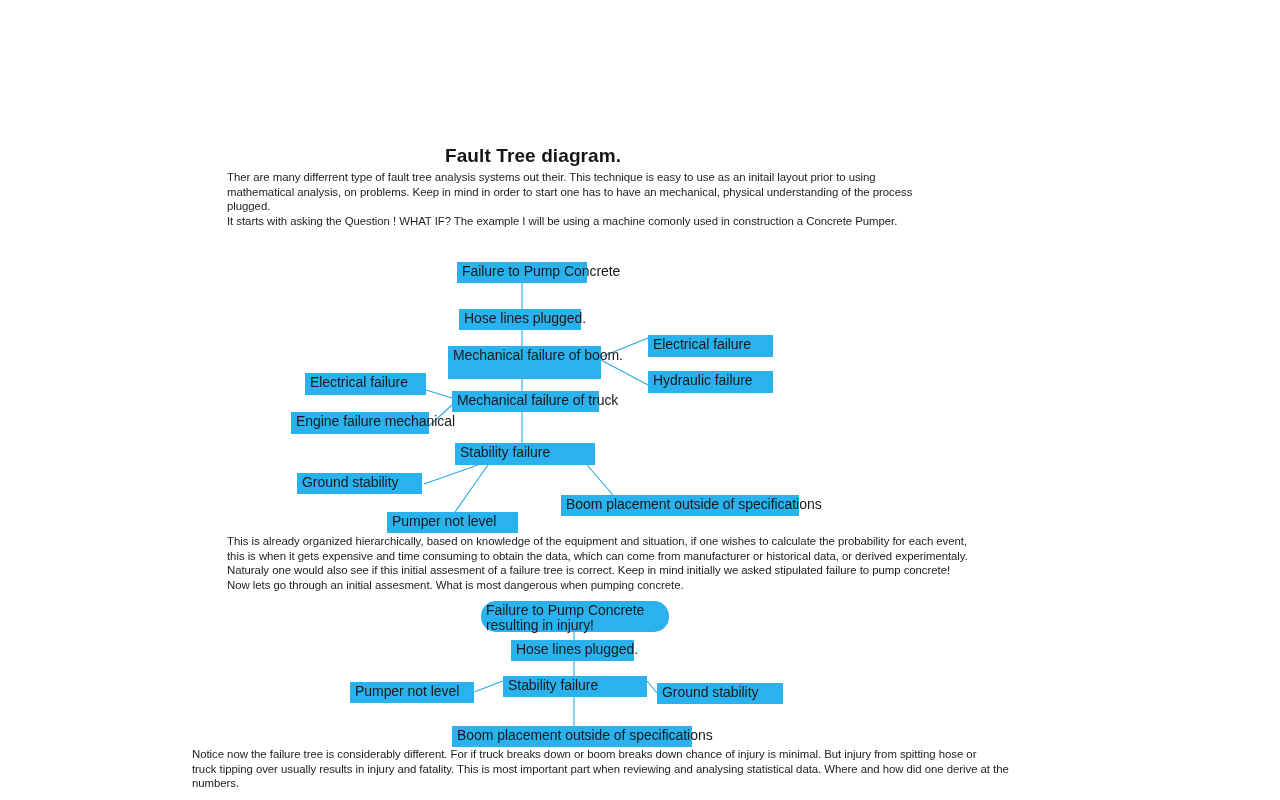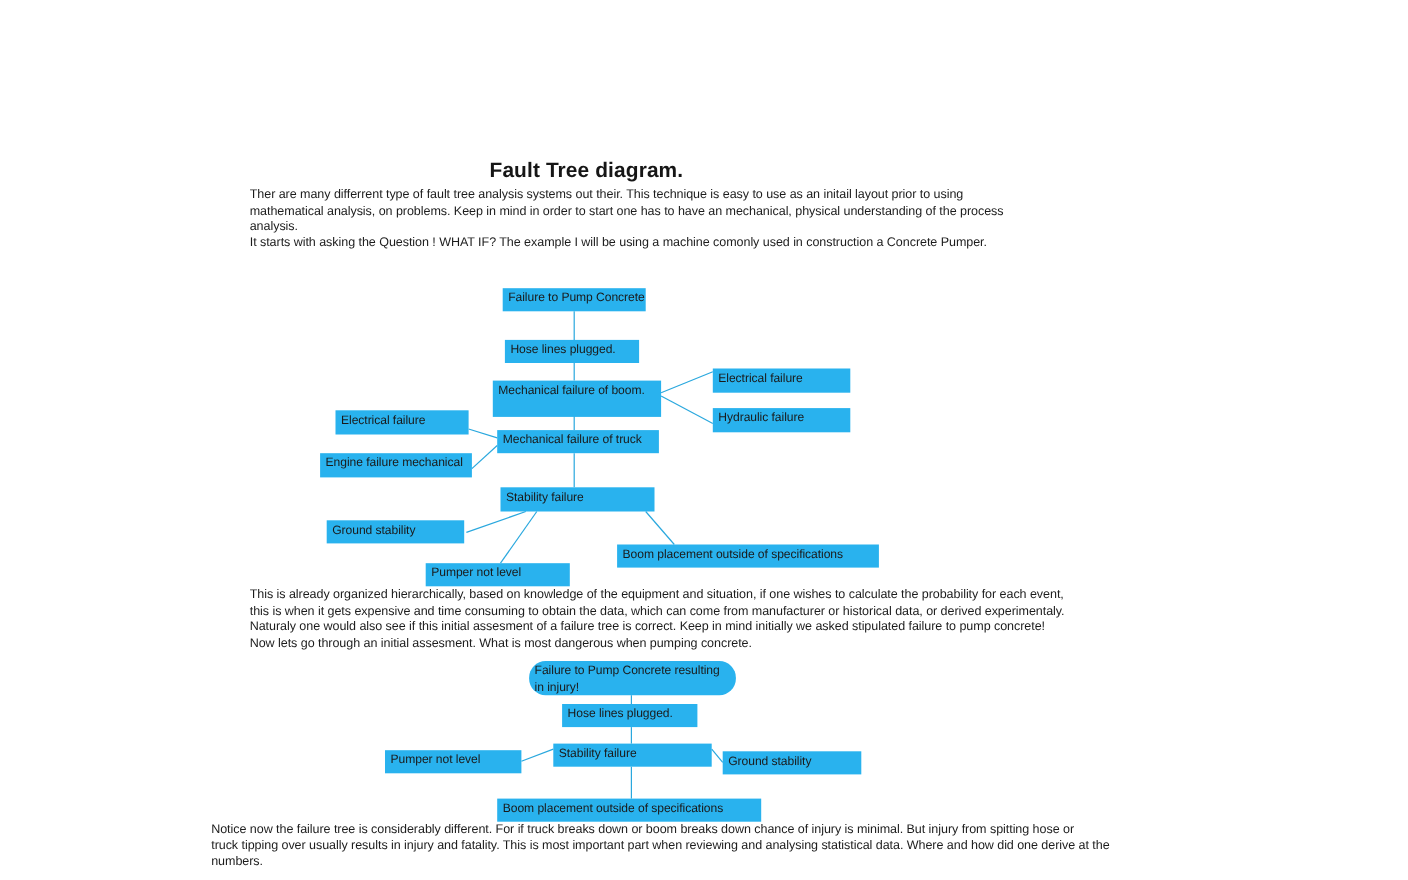--- a/index.html
+++ b/index.html
@@ -61,40 +61,40 @@
   .connectors line {
     stroke: #2aa8de;
     stroke-width: 1.1;
   }
 
   
   .node {
     position: absolute;
     background: #29b2ee;
     color: #1a1a1a;
-    font-size: 11px;
+    font-size: 14px;
     line-height: 15px;
     letter-spacing: -0.05px;
     padding: 2px 5px 3px 5px;
     box-sizing: border-box;
     white-space: nowrap;
   }
   .node.wrap { white-space: normal; border-radius: 15px; }
 </style>
 </head>
 <body>
 
 <div id="page">
 
   <div class="doc-title">Fault Tree diagram.</div>
 
   <div class="para" id="para-intro">
     <p>Ther are many differrent type of fault tree analysis systems out their. This technique is easy to use as an initail layout prior to using</p>
     <p>mathematical analysis, on problems. Keep in mind in order to start one has to have an mechanical, physical understanding of the process</p>
-    <p>analysis.</p>
+    <p>plugged.</p>
     <p>It starts with asking the Question !  WHAT IF? The example I will be using a machine comonly used in construction a Concrete Pumper.</p>
   </div>
 
   <svg class="connectors" id="connector-layer" viewBox="0 0 1280 800" width="1280" height="800">
       <line x1="522" y1="283" x2="522" y2="309" stroke="#2aa8de" stroke-width="1.1"></line>
       <line x1="522" y1="330" x2="522" y2="346" stroke="#2aa8de" stroke-width="1.1"></line>
       <line x1="601" y1="357" x2="648" y2="338" stroke="#2aa8de" stroke-width="1.1"></line>
       <line x1="601" y1="360" x2="648" y2="385" stroke="#2aa8de" stroke-width="1.1"></line>
       <line x1="522" y1="367" x2="522" y2="391" stroke="#2aa8de" stroke-width="1.1"></line>
       <line x1="452" y1="398" x2="426" y2="390" stroke="#2aa8de" stroke-width="1.1"></line>

